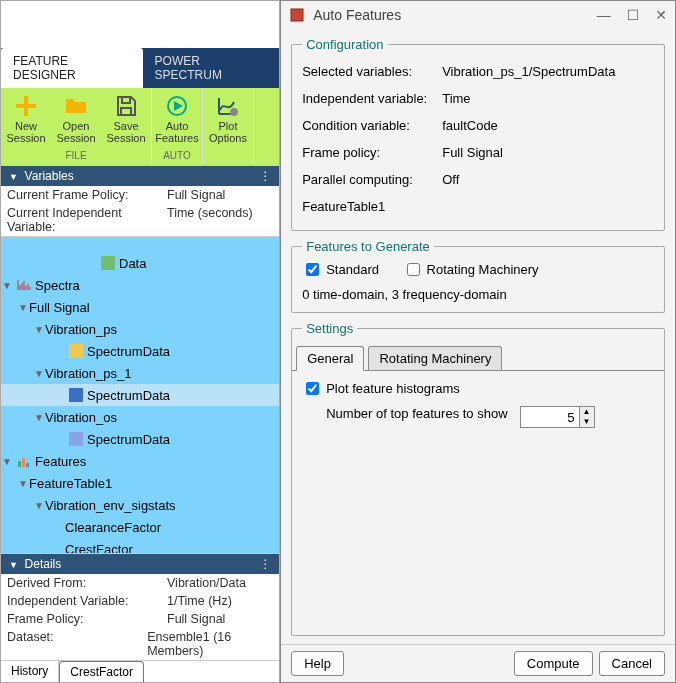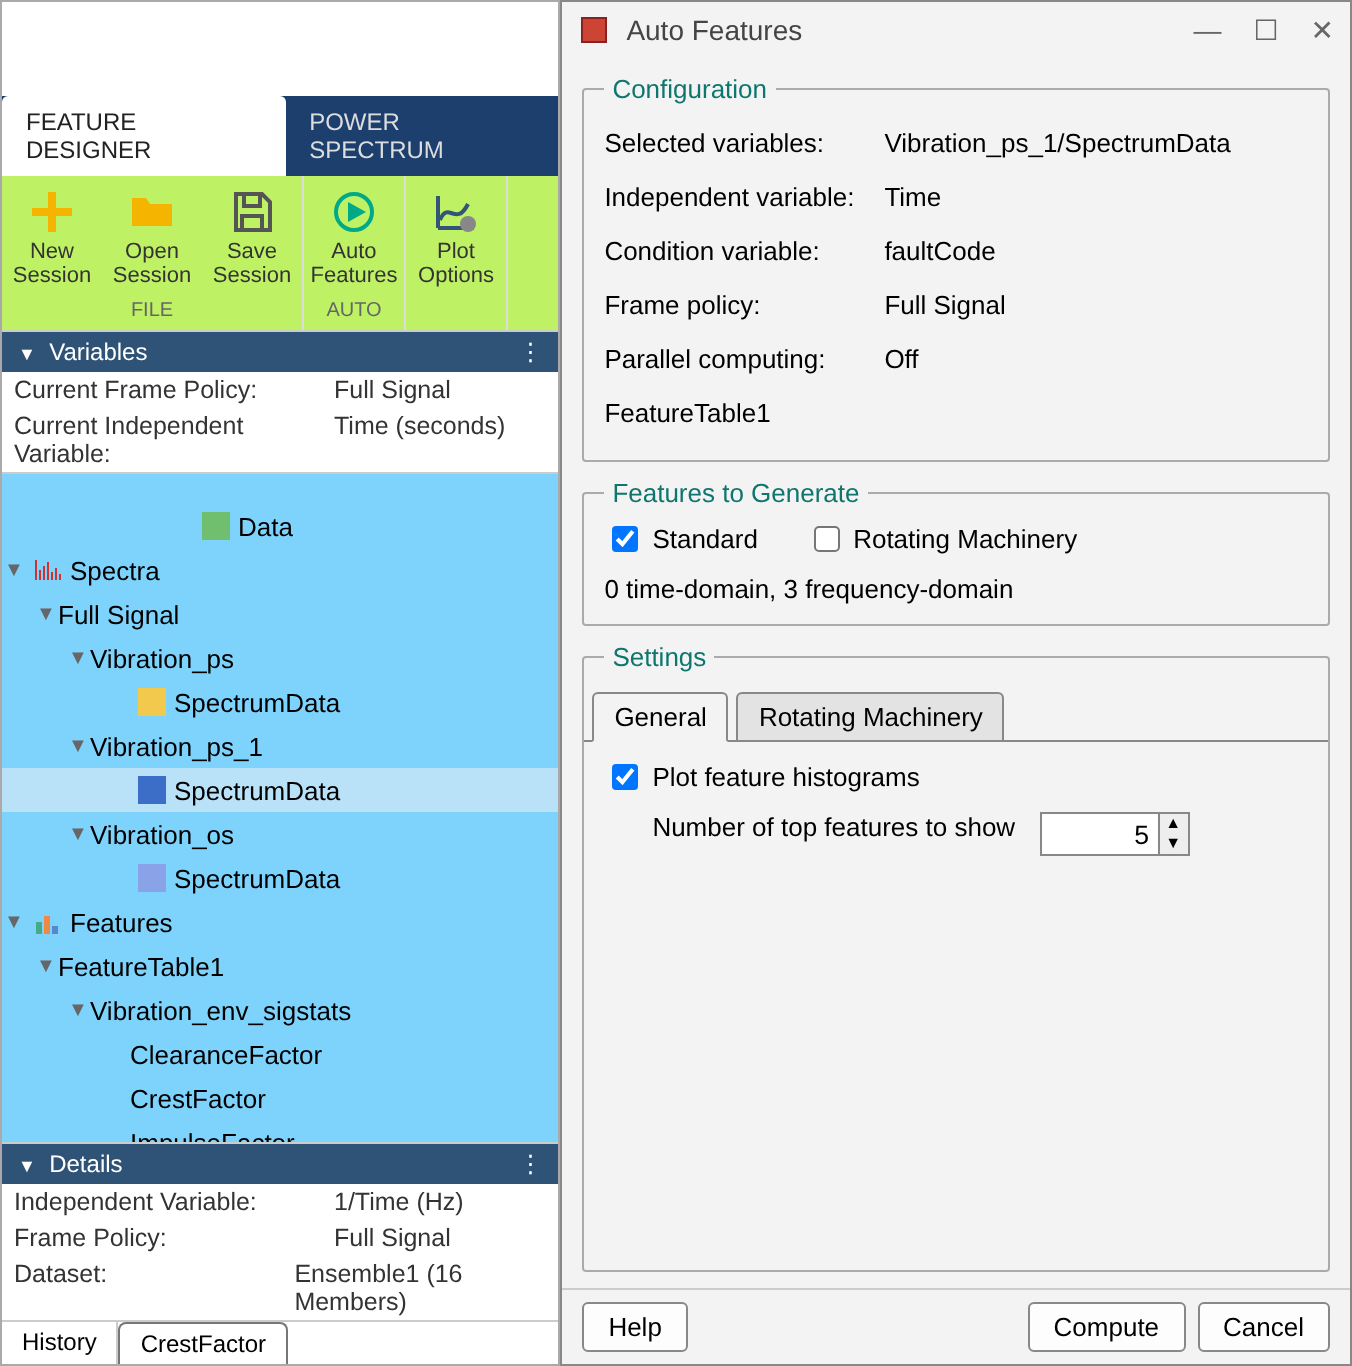--- a/index.html
+++ b/index.html
@@ -236,20 +236,24 @@
         <span class="pad"></span>
         <span>ImpulseFactor</span>
       </div>
   </div>
 
   <div class="section-head">
     <span><span style="font-size:9px">▼</span>&nbsp;&nbsp;<span>Details</span></span>
     <span>⋮</span>
   </div>
   <div class="kv">
+      <span class="k">Derived From:</span>
+      <span>Vibration/Data</span>
+    </div>
+  <div class="kv">
       <span class="k">Independent Variable:</span>
       <span>1/Time (Hz)</span>
     </div>
   <div class="kv">
       <span class="k">Frame Policy:</span>
       <span>Full Signal</span>
     </div>
   <div class="kv">
       <span class="k">Dataset:</span>
       <span>Ensemble1 (16 Members)</span>

